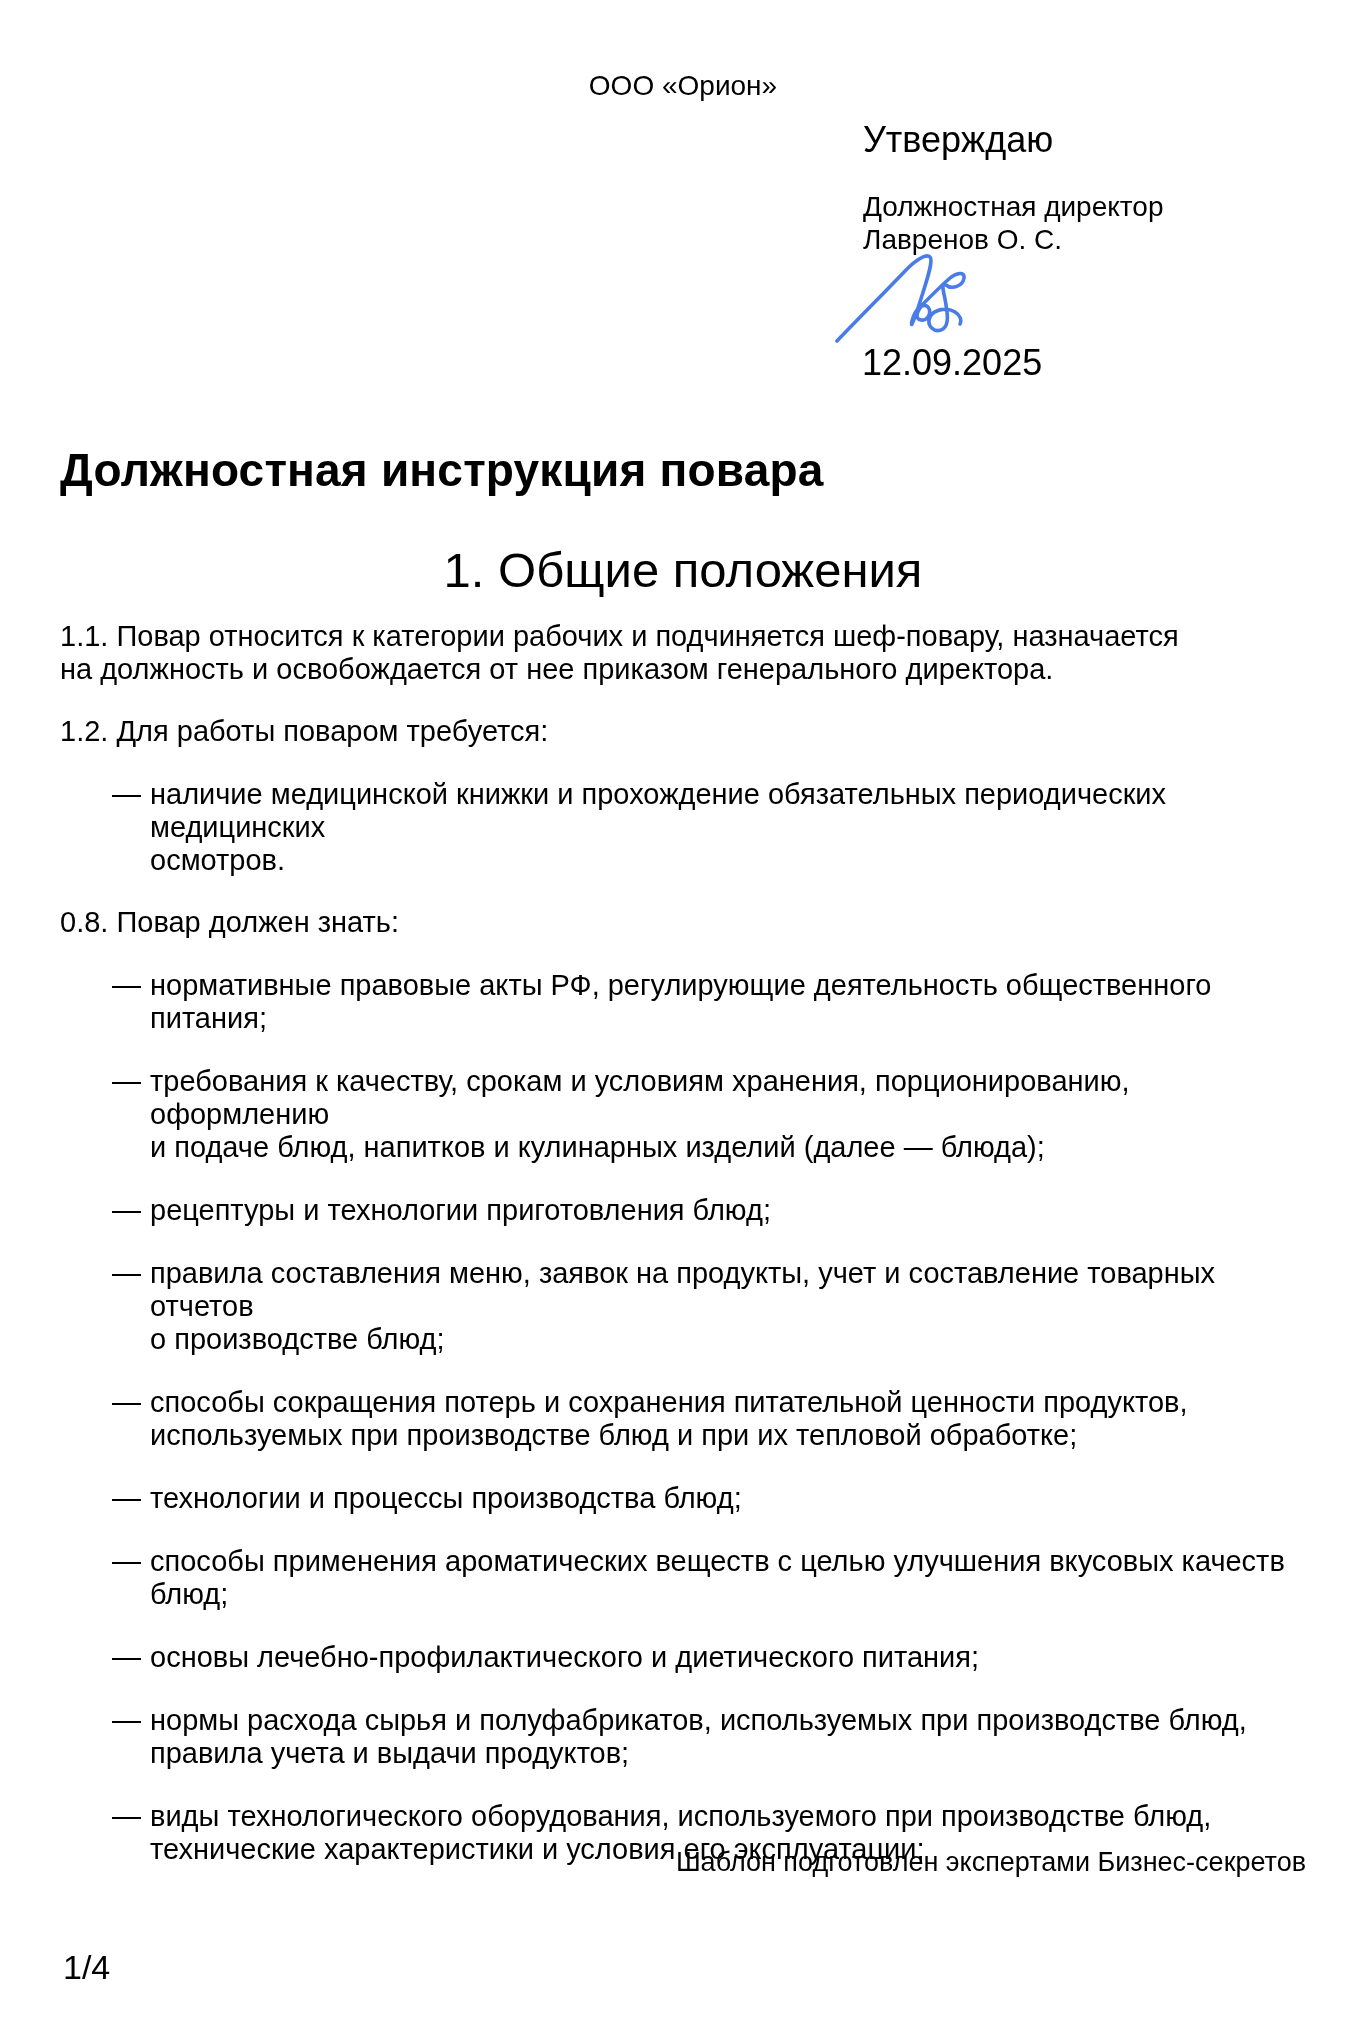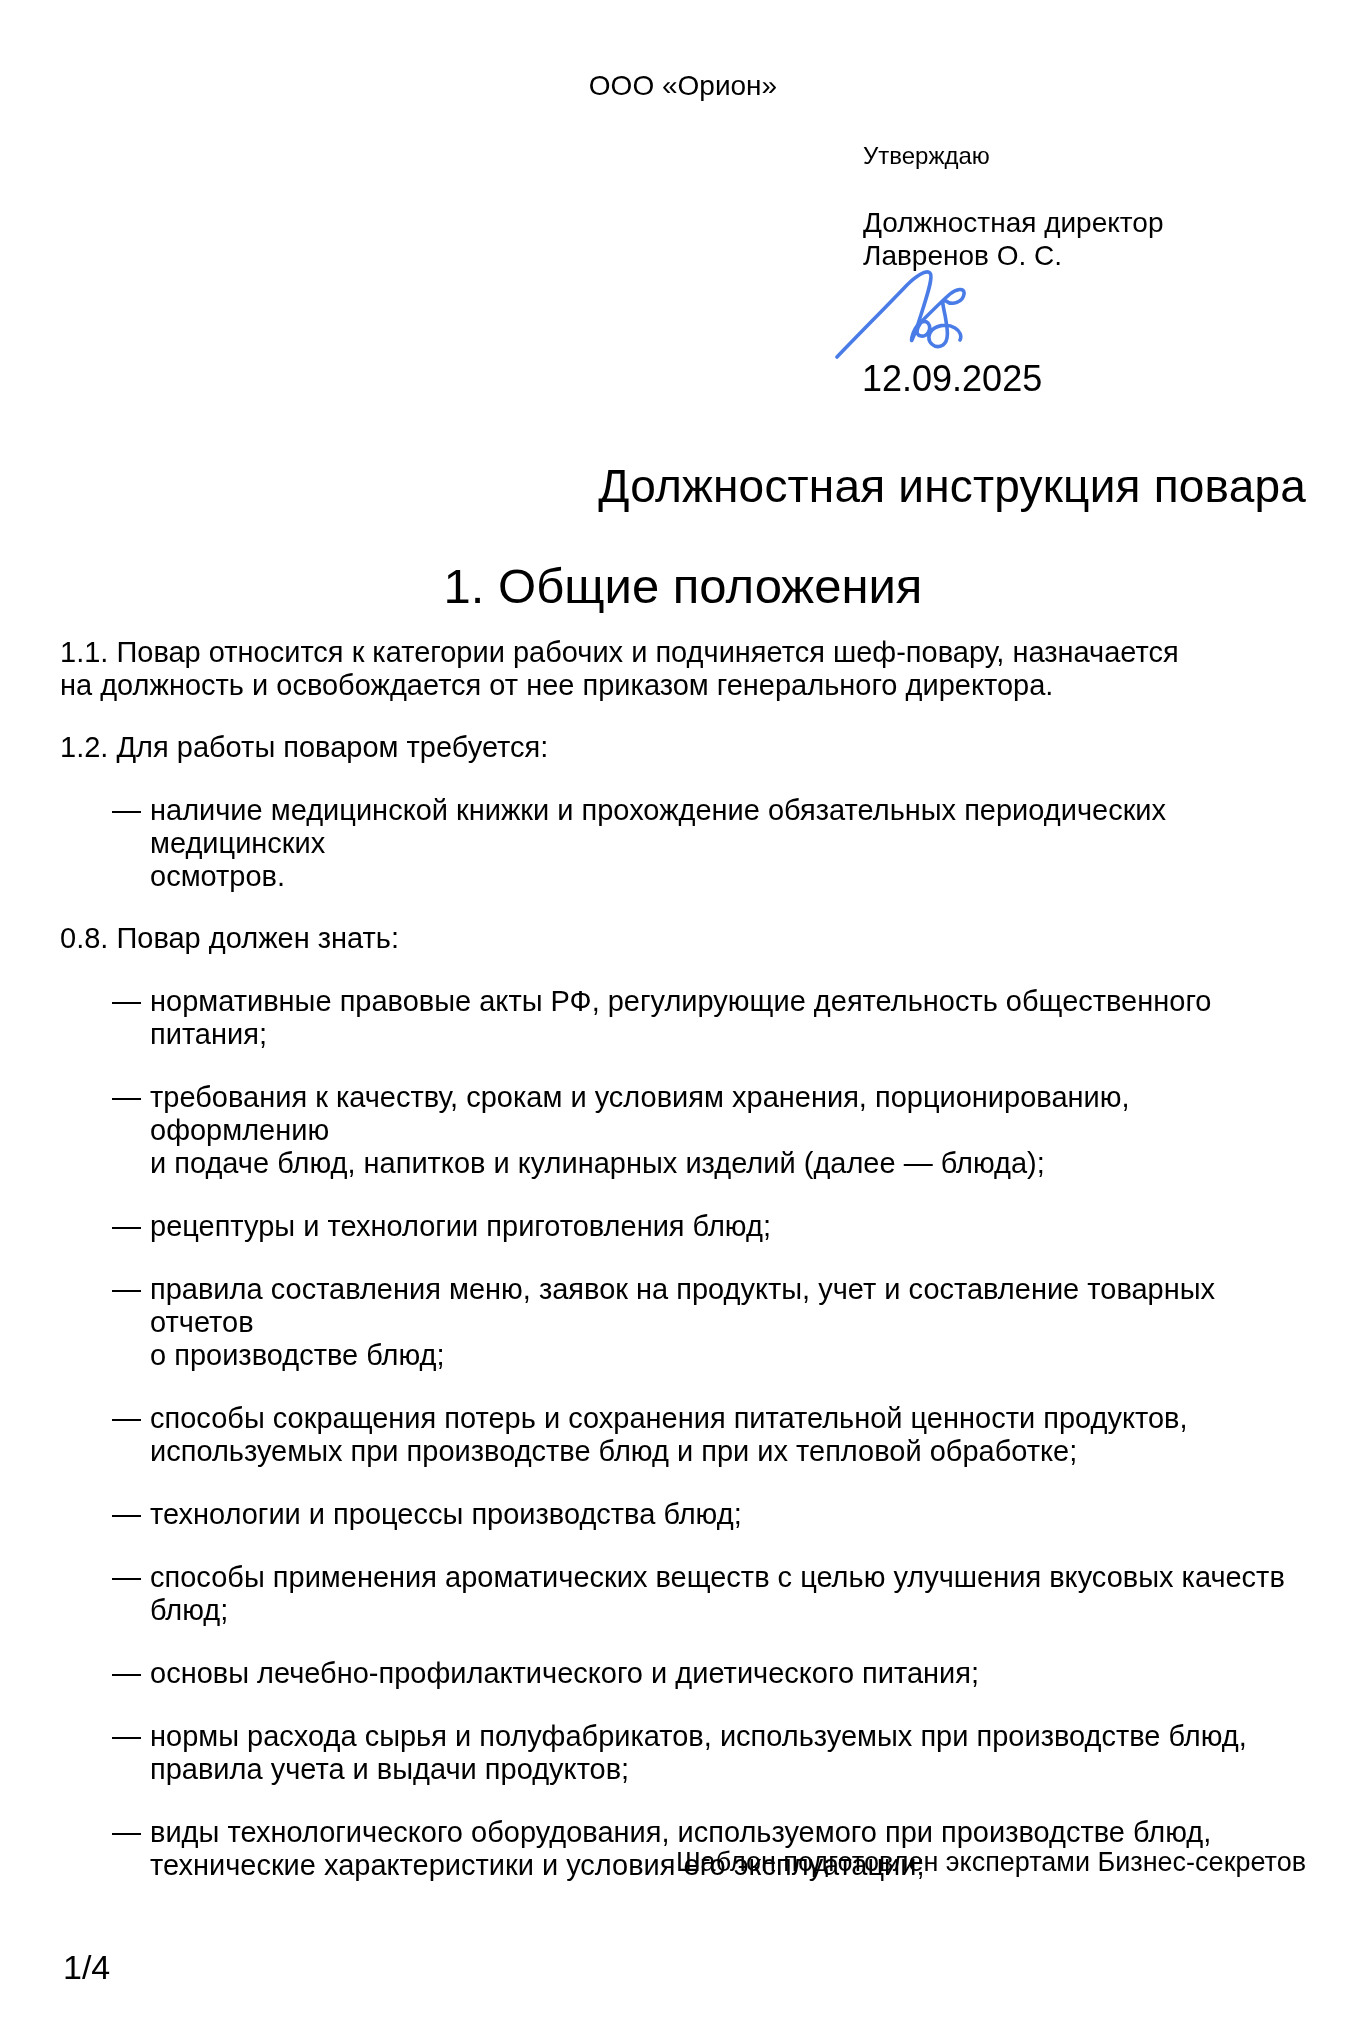--- a/index.html
+++ b/index.html
@@ -17,23 +17,23 @@
     padding: 0 54px 0 60px;
     overflow: hidden;
   }
   .company {
     margin-top: 69px;
     font-size: 28px;
     line-height: 33px;
     text-align: center;
   }
   .appr-label {
-    margin-top: 37px;
+    margin-top: 21px;
     margin-left: 803px;
-    font-size: 24px;
+    font-size: 36px;
     line-height: 33px;
   }
   .appr-block {
     margin-top: 34px;
     margin-left: 803px;
     font-size: 28px;
     line-height: 33px;
   }
   .sig-wrap {
     margin: -2px 0 -4px 773px;
@@ -42,22 +42,22 @@
   }
   .date {
     margin-left: 802px;
     font-size: 36px;
     line-height: 33px;
   }
   .title {
     margin-top: 65px;
     font-size: 46px;
     line-height: 52px;
-    font-weight: 400;
-    text-align: right;
+    font-weight: 700;
+    text-align: left;
     letter-spacing: 0.2px;
   }
   .h2 {
     margin-top: 53px;
     font-size: 49px;
     line-height: 42px;
     font-weight: 400;
     text-align: center;
   }
   .para {

